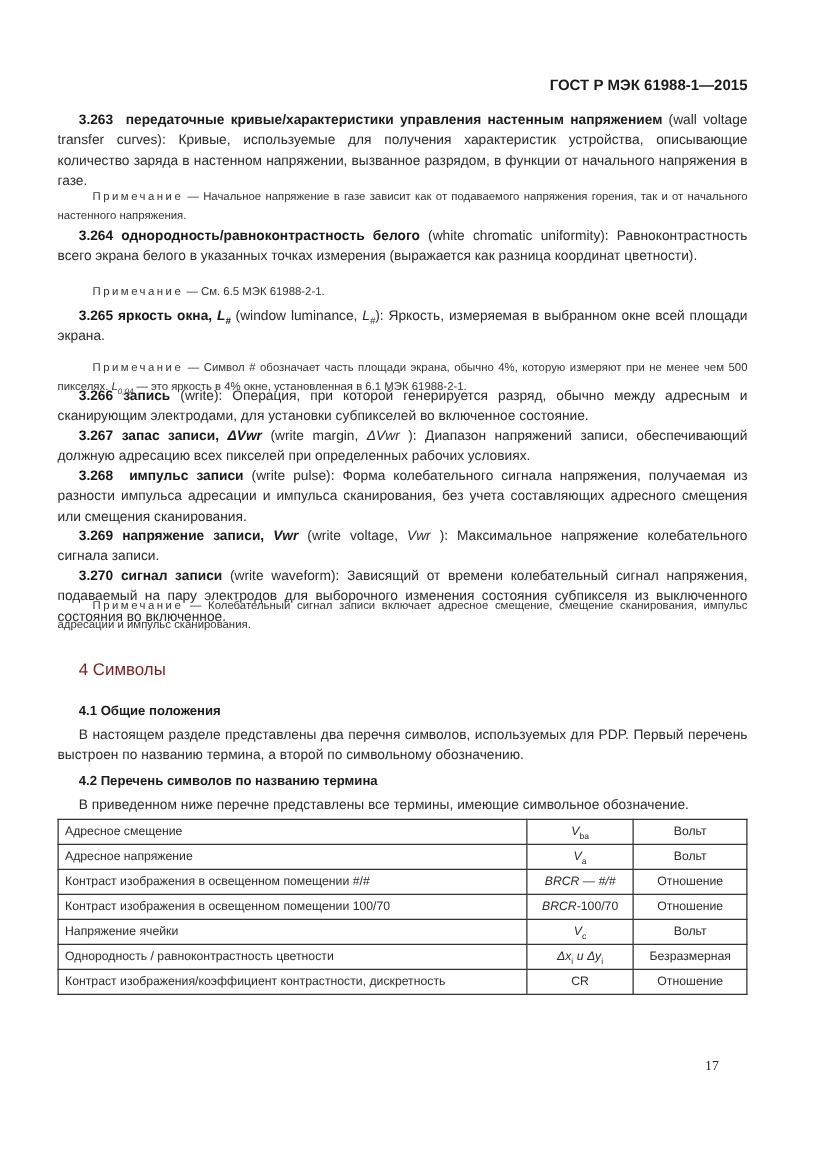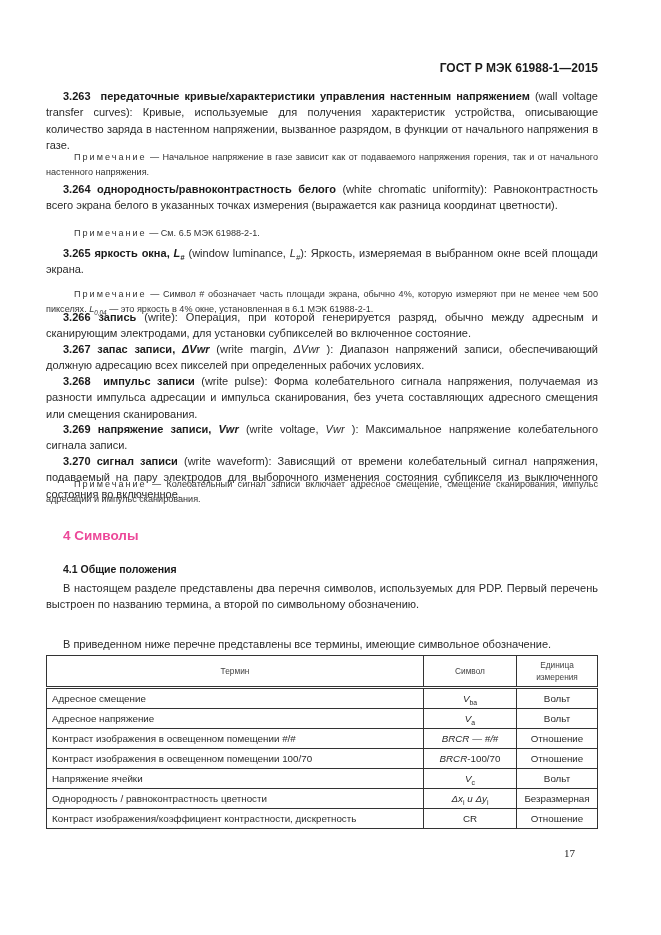--- a/index.html
+++ b/index.html
@@ -6,21 +6,21 @@
   body { width: 661px; height: 935px; position: relative; overflow: hidden;
          font-family: "Liberation Sans", sans-serif; color: #2a2a2a; }
   .page { position: absolute; left: 0; top: 0; width: 661px; height: 935px; }
   .header { position: absolute; right: 63px; top: 61px; font-weight: bold; font-size: 12px; color: #1a1a1a; padding-left: 12px; }
   .p { position: absolute; left: 46px; width: 552px; font-size: 11px; line-height: 16.3px; text-align: justify; }
   .p .ind { display: inline-block; width: 17px; }
   .b { font-weight: bold; color: #1a1a1a; }
   .i { font-style: italic; }
   .note { position: absolute; left: 46px; width: 552px; font-size: 9.1px; line-height: 14.5px; text-align: justify; color: #333; }
   .spaced { letter-spacing: 2px; padding-left: 11px; }
-  .h1 { position: absolute; left: 63px; top: 528px; font-size: 13.5px; font-weight: bold; color: #ec4899; }
+  .h1 { position: absolute; left: 63px; top: 528px; font-size: 13.5px; font-weight: normal; color: #7f1d1d; }
   .h2 { position: absolute; left: 63px; font-size: 10.5px; font-weight: bold; color: #1a1a1a; }
   sub { font-size: 70%; vertical-align: -3px; line-height: 0; }
   table.t { position: absolute; left: 46px; top: 655px; width: 552px; border-collapse: collapse; font-size: 9.8px; color: #2a2a2a; }
   table.t td, table.t th { border: 1px solid #333; padding: 0 5px; height: 19px; }
   table.t th { font-weight: normal; font-size: 8.3px; height: 30px; color: #444; line-height: 12px; }
   table.t tr.head th { border-bottom: 3px double #333; }
   table.t td.c { text-align: center; }
   .c1 { width: 366px; }
   .c2 { width: 82px; }
   .pagenum { position: absolute; left: 564px; top: 847px; font-size: 11px; color: #222; font-family: Liberation Serif, serif; }
@@ -74,31 +74,27 @@
   </div>
   <div class="note" style="top:477px">
     <span style="display:inline-block;width:17px"></span><span class="spaced">Примечание</span><span> — Колебательный сигнал записи включает адресное смещение, смещение сканирования, импульс адресации и импульс сканирования.</span>
   </div>
 
   <div class="h1">4 Символы</div>
   <div class="h2" style="top:563px">4.1 Общие положения</div>
   <div class="p" style="top:580px">
     <span class="ind"></span><span>В настоящем разделе представлены два перечня символов, используемых для PDP. Первый перечень выстроен по названию термина, а второй по символьному обозначению.</span>
   </div>
+  <div class="h2" style="top:619px">4.2 Перечень символов по названию термина</div>
   <div class="p" style="top:636px">
     <span class="ind"></span><span>В приведенном ниже перечне представлены все термины, имеющие символьное обозначение.</span>
   </div>
 
   <table class="t">
     <tbody>
-        <tr class="head">
-      <th class="c1">Термин</th>
-      <th class="c2">Символ</th>
-      <th>Единица измерения</th>
-    </tr>
     <tr>
       <td>Адресное смещение</td>
       <td class="c"><span class="i">V</span><sub>ba</sub></td>
       <td class="c">Вольт</td>
     </tr>
     <tr>
       <td>Адресное напряжение</td>
       <td class="c"><span class="i">V</span><sub>a</sub></td>
       <td class="c">Вольт</td>
     </tr>

